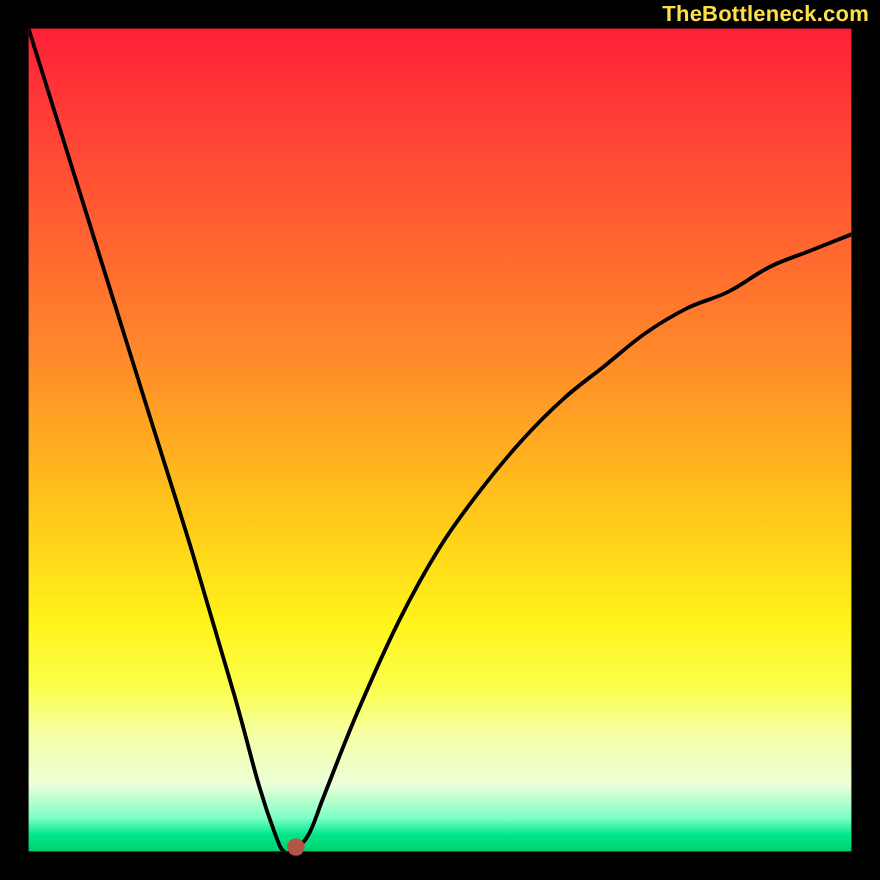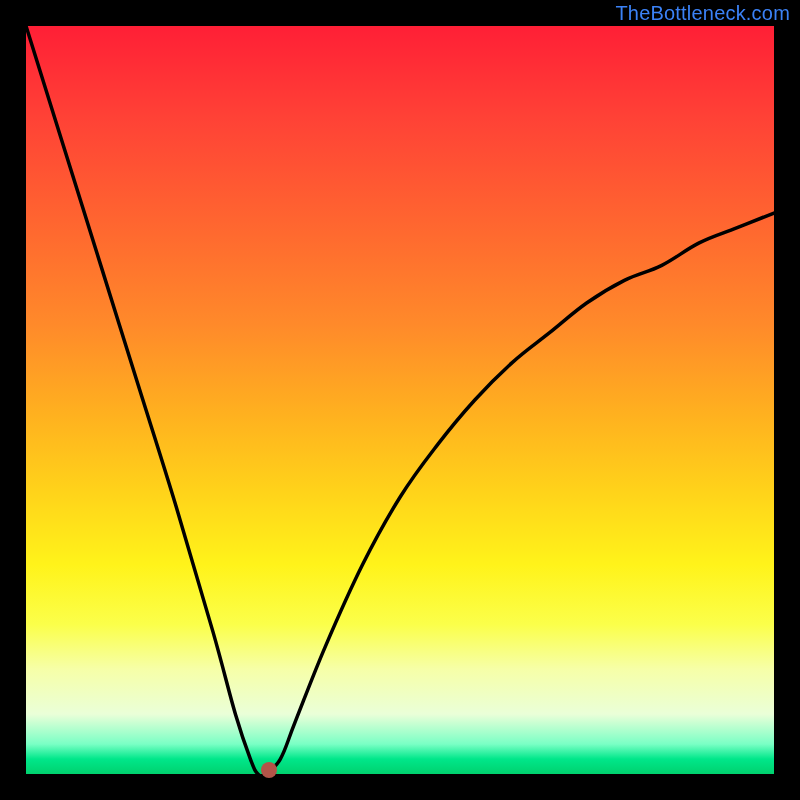--- a/index.html
+++ b/index.html
@@ -14,23 +14,23 @@
   .frame {
     position: relative;
     width: 800px;
     height: 800px;
     background: #000;
   }
   .attribution {
     position: absolute;
     top: 2px;
     right: 10px;
-    color: #3b82f6;
+    color: #fde047;
     font-size: 20px;
-    font-weight: 400;
+    font-weight: 700;
     letter-spacing: 0.2px;
     user-select: none;
   }
   .plot {
     position: absolute;
     left: 26px;
     top: 26px;
     width: 748px;
     height: 748px;
     background: linear-gradient(to bottom,

